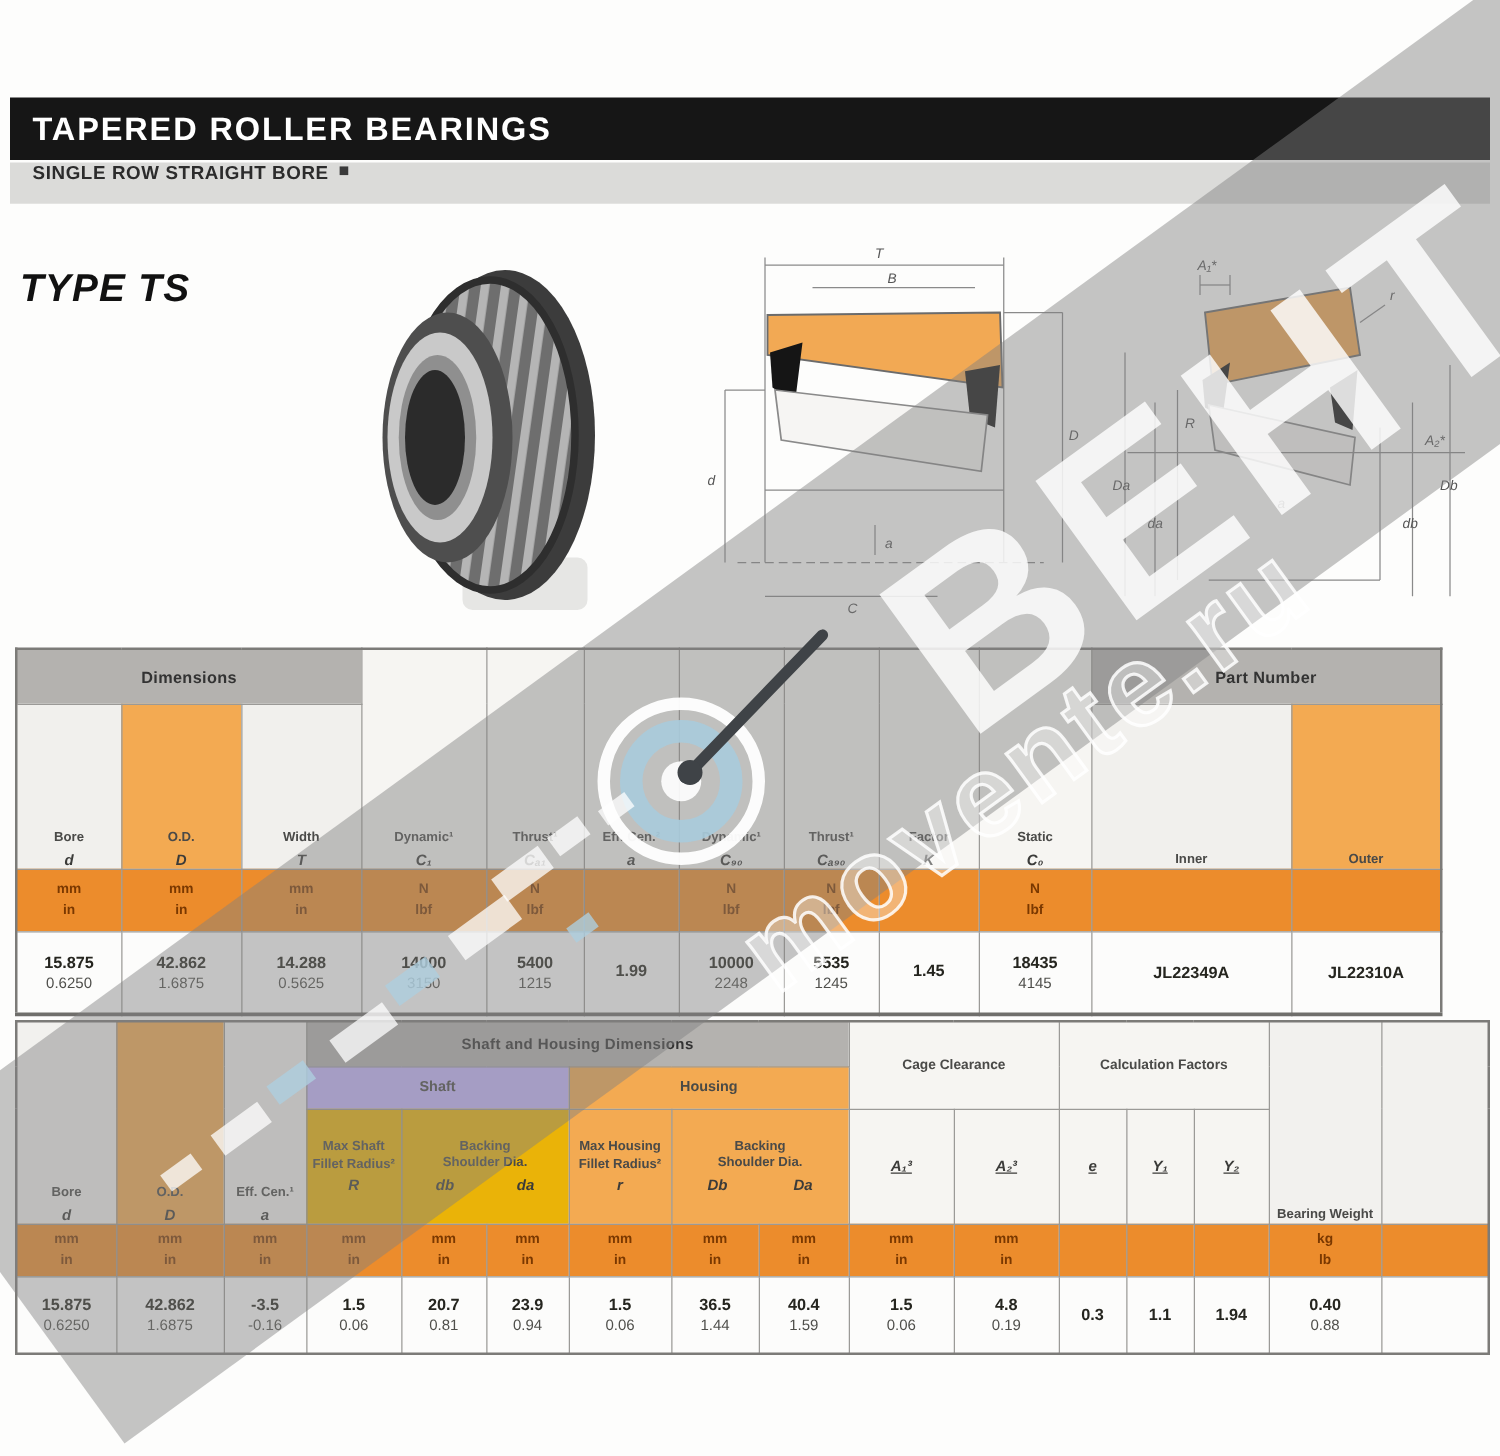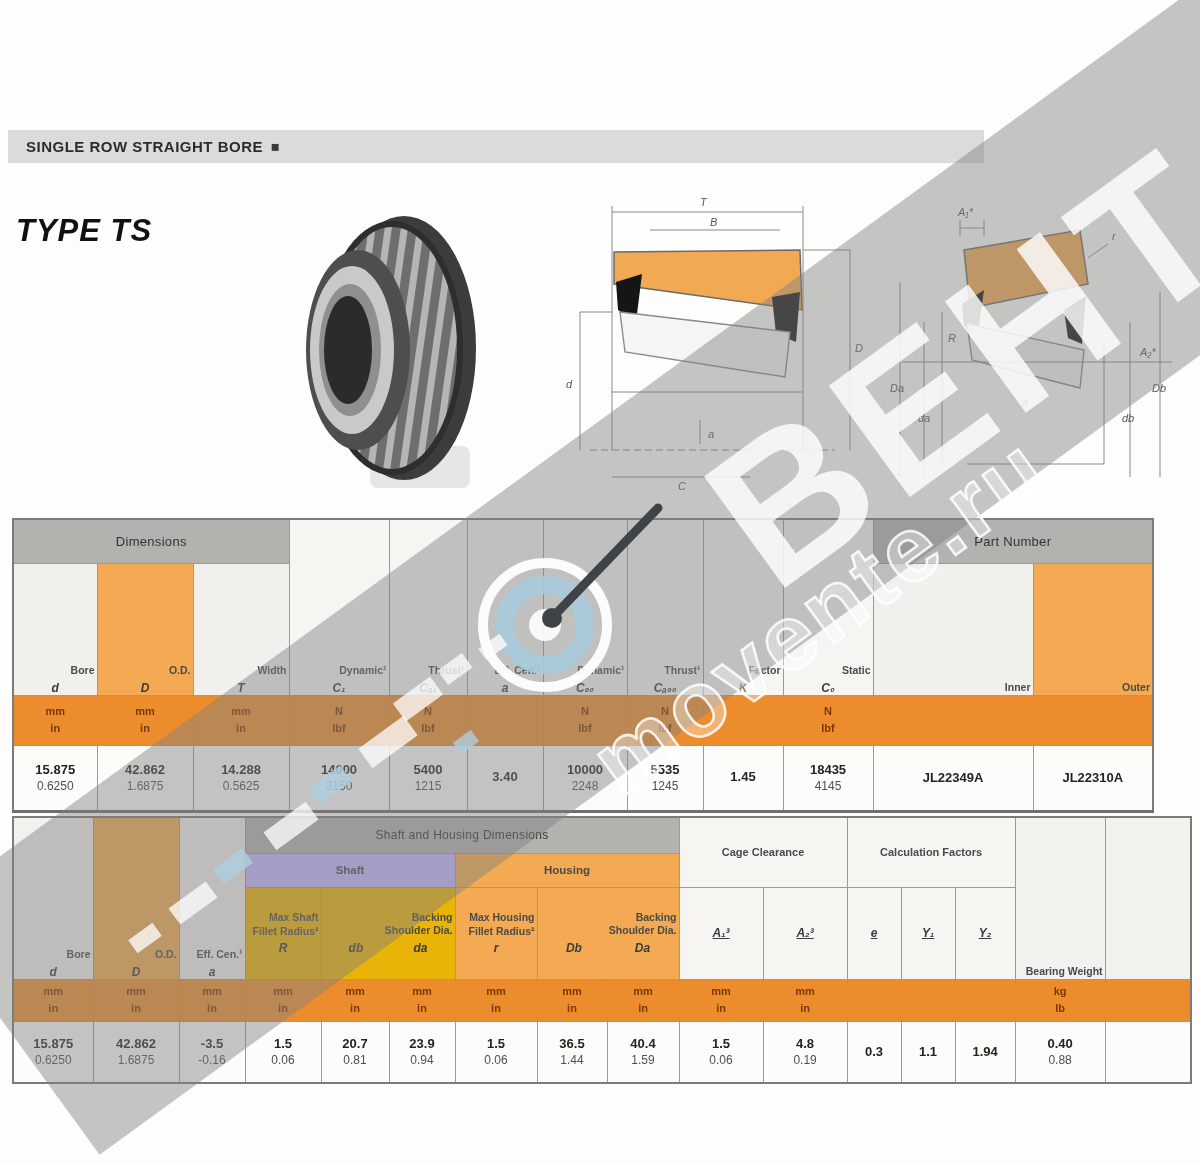--- a/index.html
+++ b/index.html
@@ -3,44 +3,44 @@
 <meta charset="utf-8">
 <style>
   html,body{margin:0;padding:0;background:#fff;}
   .page{position:relative;width:1200px;height:1165px;background:#fdfdfc;overflow:hidden;
         font-family:"Liberation Sans",sans-serif;}
 
   
   .bar-black{position:absolute;left:8px;top:78px;width:1184px;height:50px;background:#161616;
              color:#fff;display:flex;align-items:center;padding-left:18px;box-sizing:border-box;
              font-size:26px;font-weight:bold;letter-spacing:1.5px;}
-  .bar-sub{position:absolute;left:8px;top:130px;width:976px;height:33px;background:#DBDBD9;
-           color:#2c2c2c;display:flex;align-items:center;padding-left:18px;box-sizing:border-box;
+  .bar-sub{position:absolute;left:8px;top:130px;width:1184px;height:33px;background:#DBDBD9;
+           color:#2c2c2c;display:flex;padding-left:18px;box-sizing:border-box;
            font-size:15px;font-weight:bold;letter-spacing:.5px;}
   .bar-sub .mark{font-size:10px;margin-left:8px;color:#3a3a3a;}
   .type-label{position:absolute;left:16px;top:213px;font-size:31px;font-weight:bold;
               font-style:italic;letter-spacing:1px;color:#111;}
 
   
   .artwork{position:absolute;z-index:1;}
   .dim{font-size:11px;font-style:italic;fill:#555;font-family:"Liberation Sans",sans-serif;}
   .lnt{stroke:#8a8a8a;stroke-width:1;fill:none;}
 
   
   table.spec{border-collapse:collapse;table-layout:fixed;position:absolute;z-index:2;background:#fff;}
   .spec th,.spec td{border:1px solid #9b9a97;padding:0 2px;box-sizing:border-box;text-align:center;}
   .spec{border:2px solid #7c7b78;}
   .t1{left:12px;top:518px;width:1140px;border-bottom:3px solid #6f6e6b;}
   .t2{left:12px;top:816px;width:1178px;}
 
-  .band{background:#B4B2AF;color:#333;font-size:13px;font-weight:normal;height:44px;letter-spacing:.3px;}
+  .band{background:#B4B2AF;color:#333;font-size:13px;font-weight:bold;height:44px;letter-spacing:.3px;}
   .t2 .band{height:36px;font-size:12px;}
   .tall{background:#F6F5F2;vertical-align:bottom;padding-bottom:26px;height:176px;}
   .tall3{background:#F2F1EE;vertical-align:bottom;padding-bottom:26px;}
-  .hl{display:block;font-size:10.5px;color:#4a4a48;font-weight:bold;line-height:1.25;text-align:right;}
+  .hl{display:block;font-size:10.5px;color:#4a4a48;font-weight:bold;line-height:1.25;}
   .hs{display:block;font-size:12px;color:#3b3b39;font-weight:bold;font-style:italic;margin-top:3px;}
   .lblcell{background:#F1F0ED;vertical-align:bottom;padding-bottom:30px;height:132px;}
   .orange{background:#F3AA52 !important;}
   .subband{height:34px;background:#c4b5fd;font-size:11.5px;font-weight:bold;color:#4a4a46;}
   .lbl2{height:92px;background:#eab308;vertical-align:middle;}
   .symrow{display:flex;justify-content:space-around;margin-top:4px;}
   .symrow span{font-size:12px;font-style:italic;font-weight:bold;color:#3b3b39;}
   .symcell{background:#F6F5F2;vertical-align:middle;font-size:12px;font-style:italic;
            font-weight:bold;color:#3b3b39;text-decoration:underline;}
   .grpw{background:#F6F5F2;font-size:11px;font-weight:bold;color:#4a4a48;vertical-align:middle;}
@@ -65,20 +65,23 @@
   .wm-logo{position:absolute;left:440px;top:520px;z-index:6;overflow:visible;pointer-events:none;}
   .frag{position:absolute;transform:rotate(-36deg);z-index:6;background:rgba(255,255,255,0.75);
         pointer-events:none;}
   .frag.blue{background:rgba(174,206,223,0.8);}
 </style>
 </head>
 <body>
 
 <div class="page">
 
+  <div class="bar-black">
+    <span>TAPERED ROLLER BEARINGS</span>
+  </div>
   <div class="bar-sub">
     <span>SINGLE ROW STRAIGHT BORE</span>
     <span class="mark">◼</span>
   </div>
   <div class="type-label">TYPE TS</div>
 
   <svg class="artwork" style="left:292px;top:198px;" width="190" height="300" viewBox="0 0 190 300">
     <defs>
       <pattern id="rollers" width="16" height="300" patternUnits="userSpaceOnUse" patternTransform="rotate(8)">
         <rect width="16" height="300" fill="#6e6e6e"></rect>
@@ -281,21 +284,21 @@
           </td>
         <td class="val">
             <span class="m">14000</span>
             <span class="i">3150</span>
           </td>
         <td class="val">
             <span class="m">5400</span>
             <span class="i">1215</span>
           </td>
         <td class="val">
-            <span class="m">3.40</span>
+            <span class="m">1.99</span>
             <span class="i"></span>
           </td>
         <td class="val">
             <span class="m">10000</span>
             <span class="i">2248</span>
           </td>
         <td class="val">
             <span class="m">5535</span>
             <span class="i">1245</span>
           </td>

